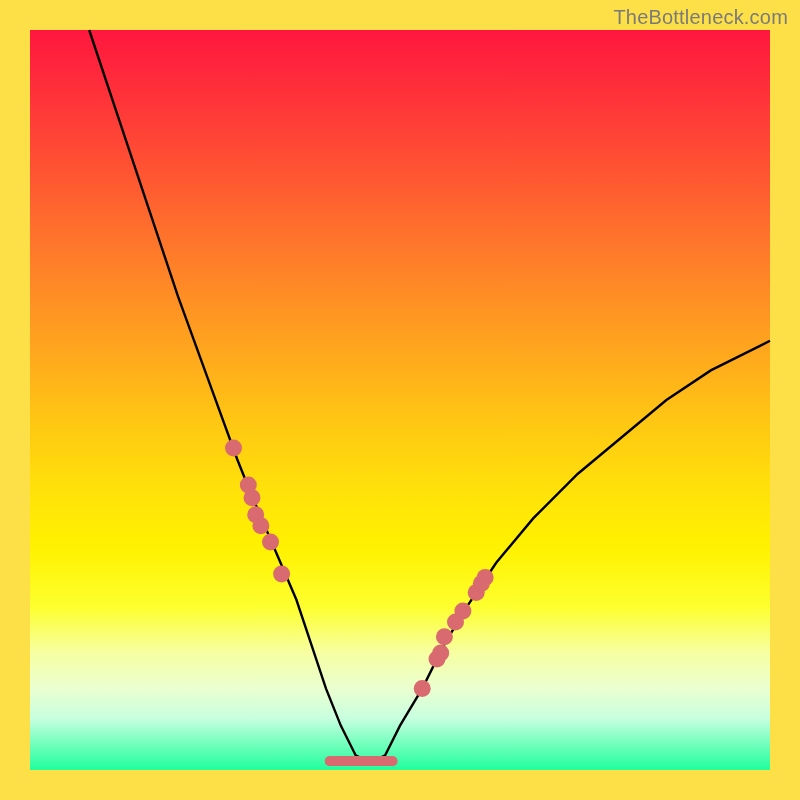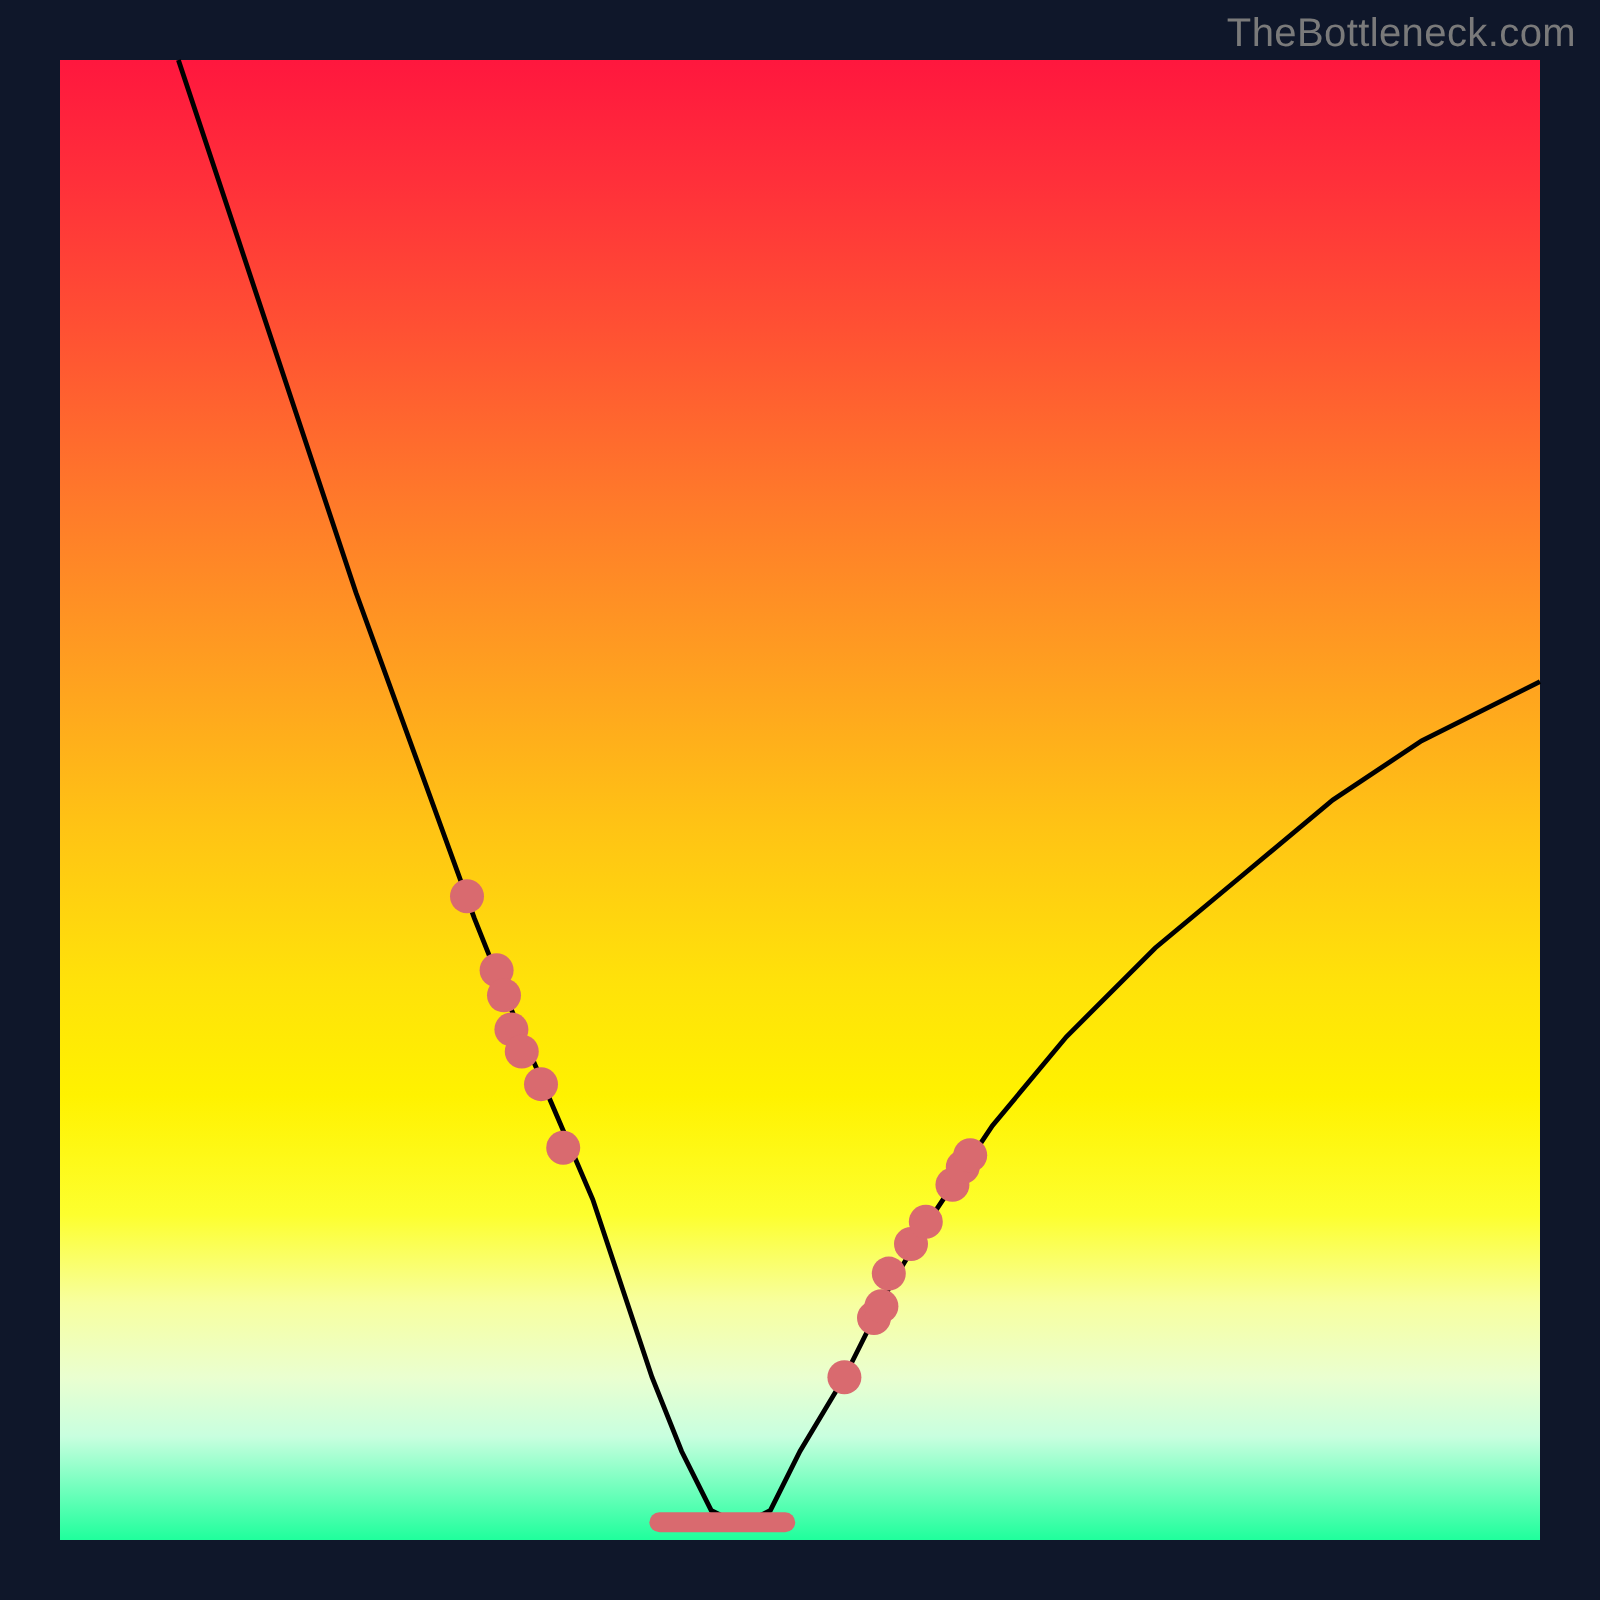--- a/index.html
+++ b/index.html
@@ -8,21 +8,21 @@
     width: 800px;
     height: 800px;
     overflow: hidden;
     background: #000;
     font-family: Arial, Helvetica, sans-serif;
   }
   .frame {
     position: absolute;
     left: 0; top: 0;
     width: 800px; height: 800px;
-    background: #0f172a;
+    background: #fde047;
   }
   .plot-area {
     position: absolute;
     left: 30px;
     top: 30px;
     width: 740px;
     height: 740px;
     
     background: linear-gradient(to bottom,
       #ff173e 0%,

